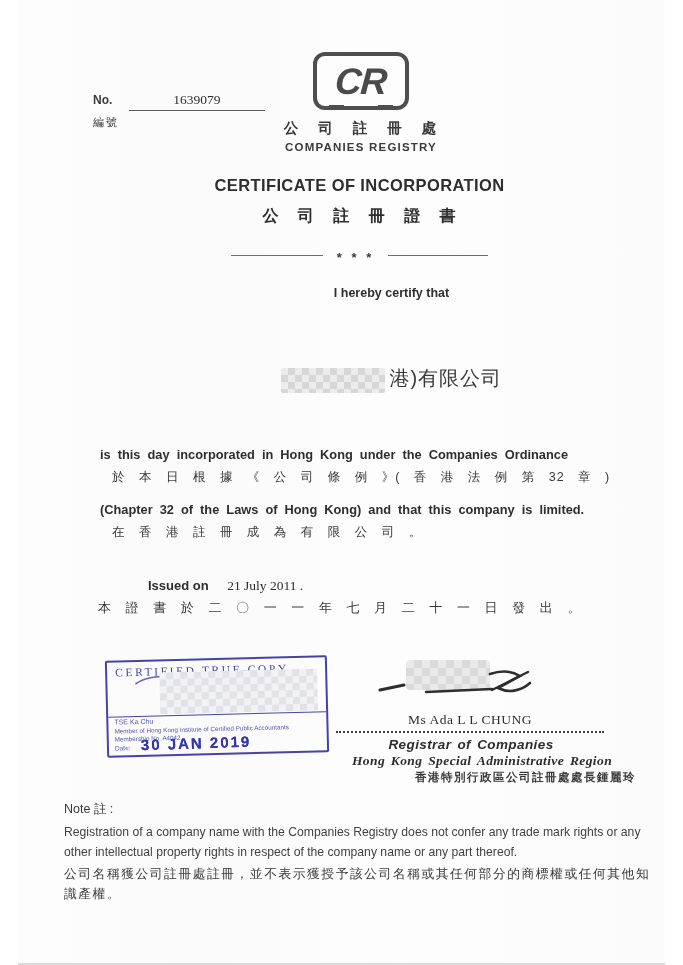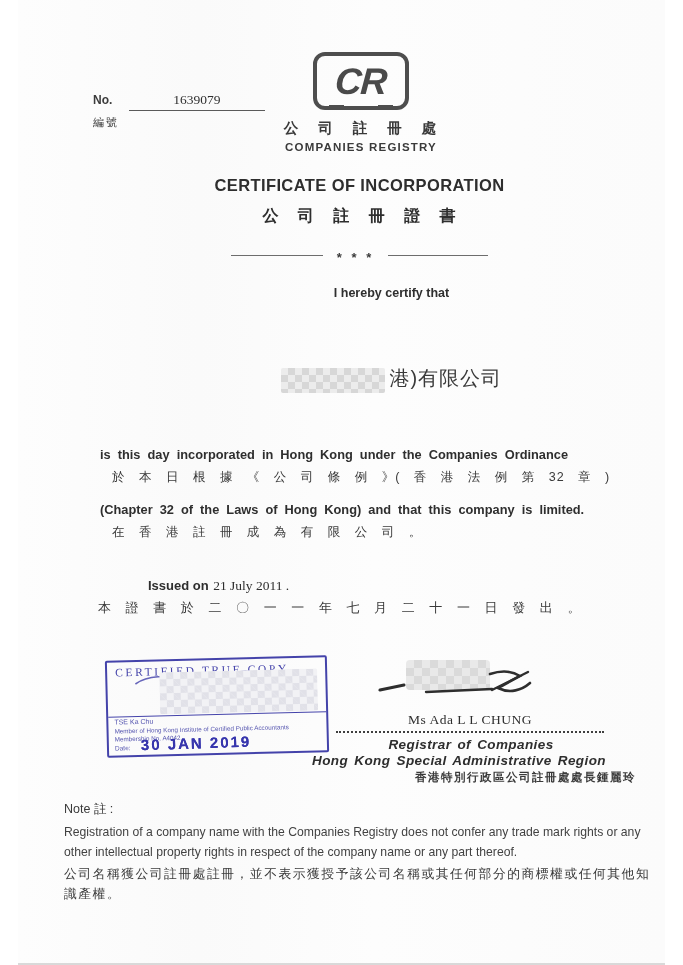--- a/index.html
+++ b/index.html
@@ -70,21 +70,21 @@
       linear-gradient(45deg,#e1e1e8 25%,transparent 25%,transparent 75%,#e1e1e8 75%);
   }
   .company-en{font-family:"Liberation Serif",serif;font-size:16.5px;color:#2c2c2c;}
   .company-zh{font-size:20px;color:#3a3a3a;letter-spacing:1px;}
 
   
   .body-en{font-size:12.8px;font-weight:bold;color:#2e2e2e;word-spacing:3.5px;}
   .body-zh{font-size:12.5px;color:#3a3a3a;word-spacing:9px;letter-spacing:1px;}
 
   .issued-label{font-size:13px;font-weight:bold;color:#2e2e2e;}
-  .issued-date{font-family:"Liberation Serif",serif;font-size:13.5px;color:#2e2e2e;}
+  .issued-date{font-family:"Liberation Serif",serif;font-size:13.5px;color:#2e2e2e;margin-left:14px;}
   .issued-zh{font-size:13px;color:#3a3a3a;word-spacing:7px;letter-spacing:2px;}
 
   
   .stamp{
     width:222px;height:97px;border:2.5px solid #4443aa;border-radius:2px;
     transform:rotate(-1.4deg);box-sizing:border-box;
   }
   .stamp-title{
     position:absolute;left:8px;top:4px;
     font-family:"Liberation Serif",serif;font-size:11.5px;letter-spacing:2.6px;color:#4443aa;
@@ -193,21 +193,21 @@
       <path d="M10 40 L34 35" stroke="#2e2e2e" stroke-width="3" fill="none" stroke-linecap="round"></path>
       <path d="M56 42 L122 39" stroke="#2e2e2e" stroke-width="2.4" fill="none" stroke-linecap="round"></path>
       <path d="M120 24 C132 20, 142 21, 150 26 L128 38 C140 44, 152 40, 160 33" stroke="#2e2e2e" stroke-width="2.6" fill="none" stroke-linecap="round"></path>
       <path d="M122 40 L158 22" stroke="#2e2e2e" stroke-width="2.4" fill="none" stroke-linecap="round"></path>
     </svg>
   </div>
 
   <div class="abs center registrar-name" style="left:318px;width:268px;top:712px;">Ms Ada L L CHUNG</div>
   <div class="abs dotline" style="left:318px;width:268px;top:731px;"></div>
   <div class="abs center registrar-title" style="left:303px;width:300px;top:737px;">Registrar of Companies</div>
-  <div class="abs center registrar-title" style="left:291px;width:300px;top:753px;">Hong Kong Special Administrative Region</div>
+  <div class="abs center registrar-title" style="left:314px;width:300px;top:753px;font-family:Liberation Serif, serif;">Hong Kong Special Administrative Region</div>
   <div class="abs center registrar-zh" style="left:318px;width:300px;top:770px;text-align:right;">香港特別行政區公司註冊處處長鍾麗玲</div>
 
   <div class="abs" style="left:46px;top:801px;width:592px;">
     <div class="note-label">Note 註 :</div>
     <p class="note-en">Registration of a company name with the Companies Registry does not confer any trade mark rights or any other intellectual property rights in respect of the company name or any part thereof.</p>
     <p class="note-zh">公司名稱獲公司註冊處註冊，並不表示獲授予該公司名稱或其任何部分的商標權或任何其他知識產權。</p>
   </div>
 
 </div>
 

